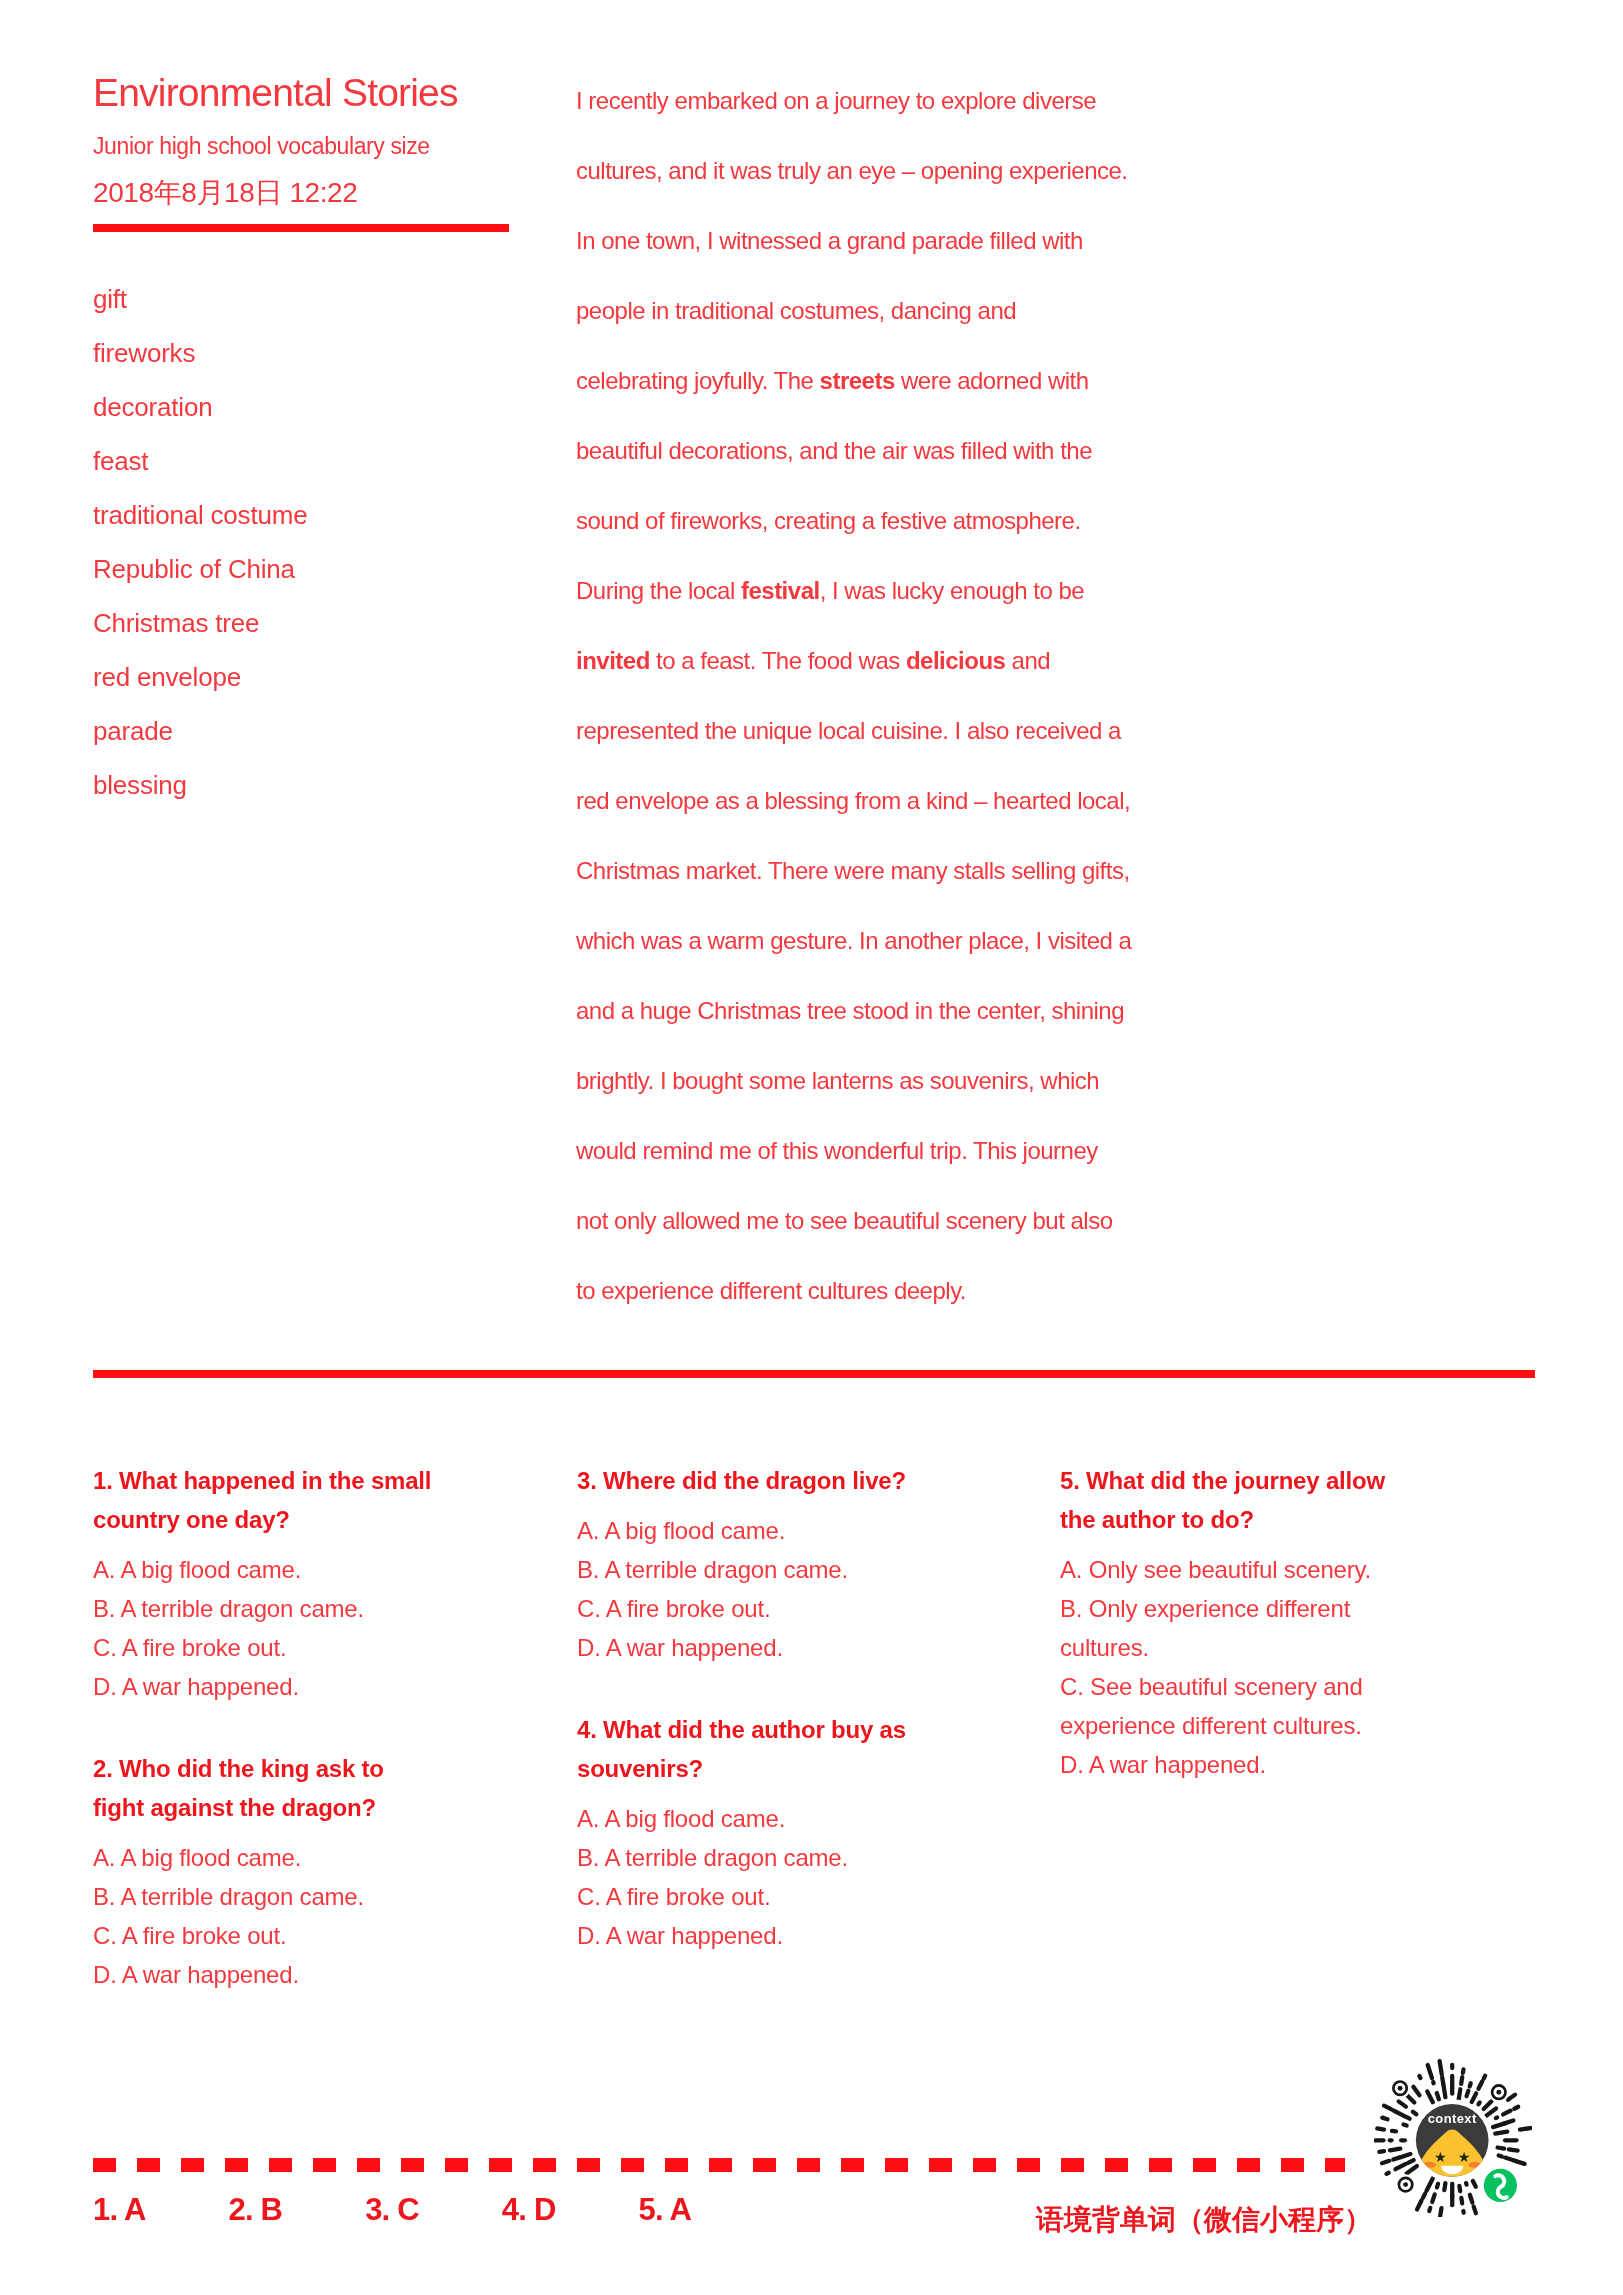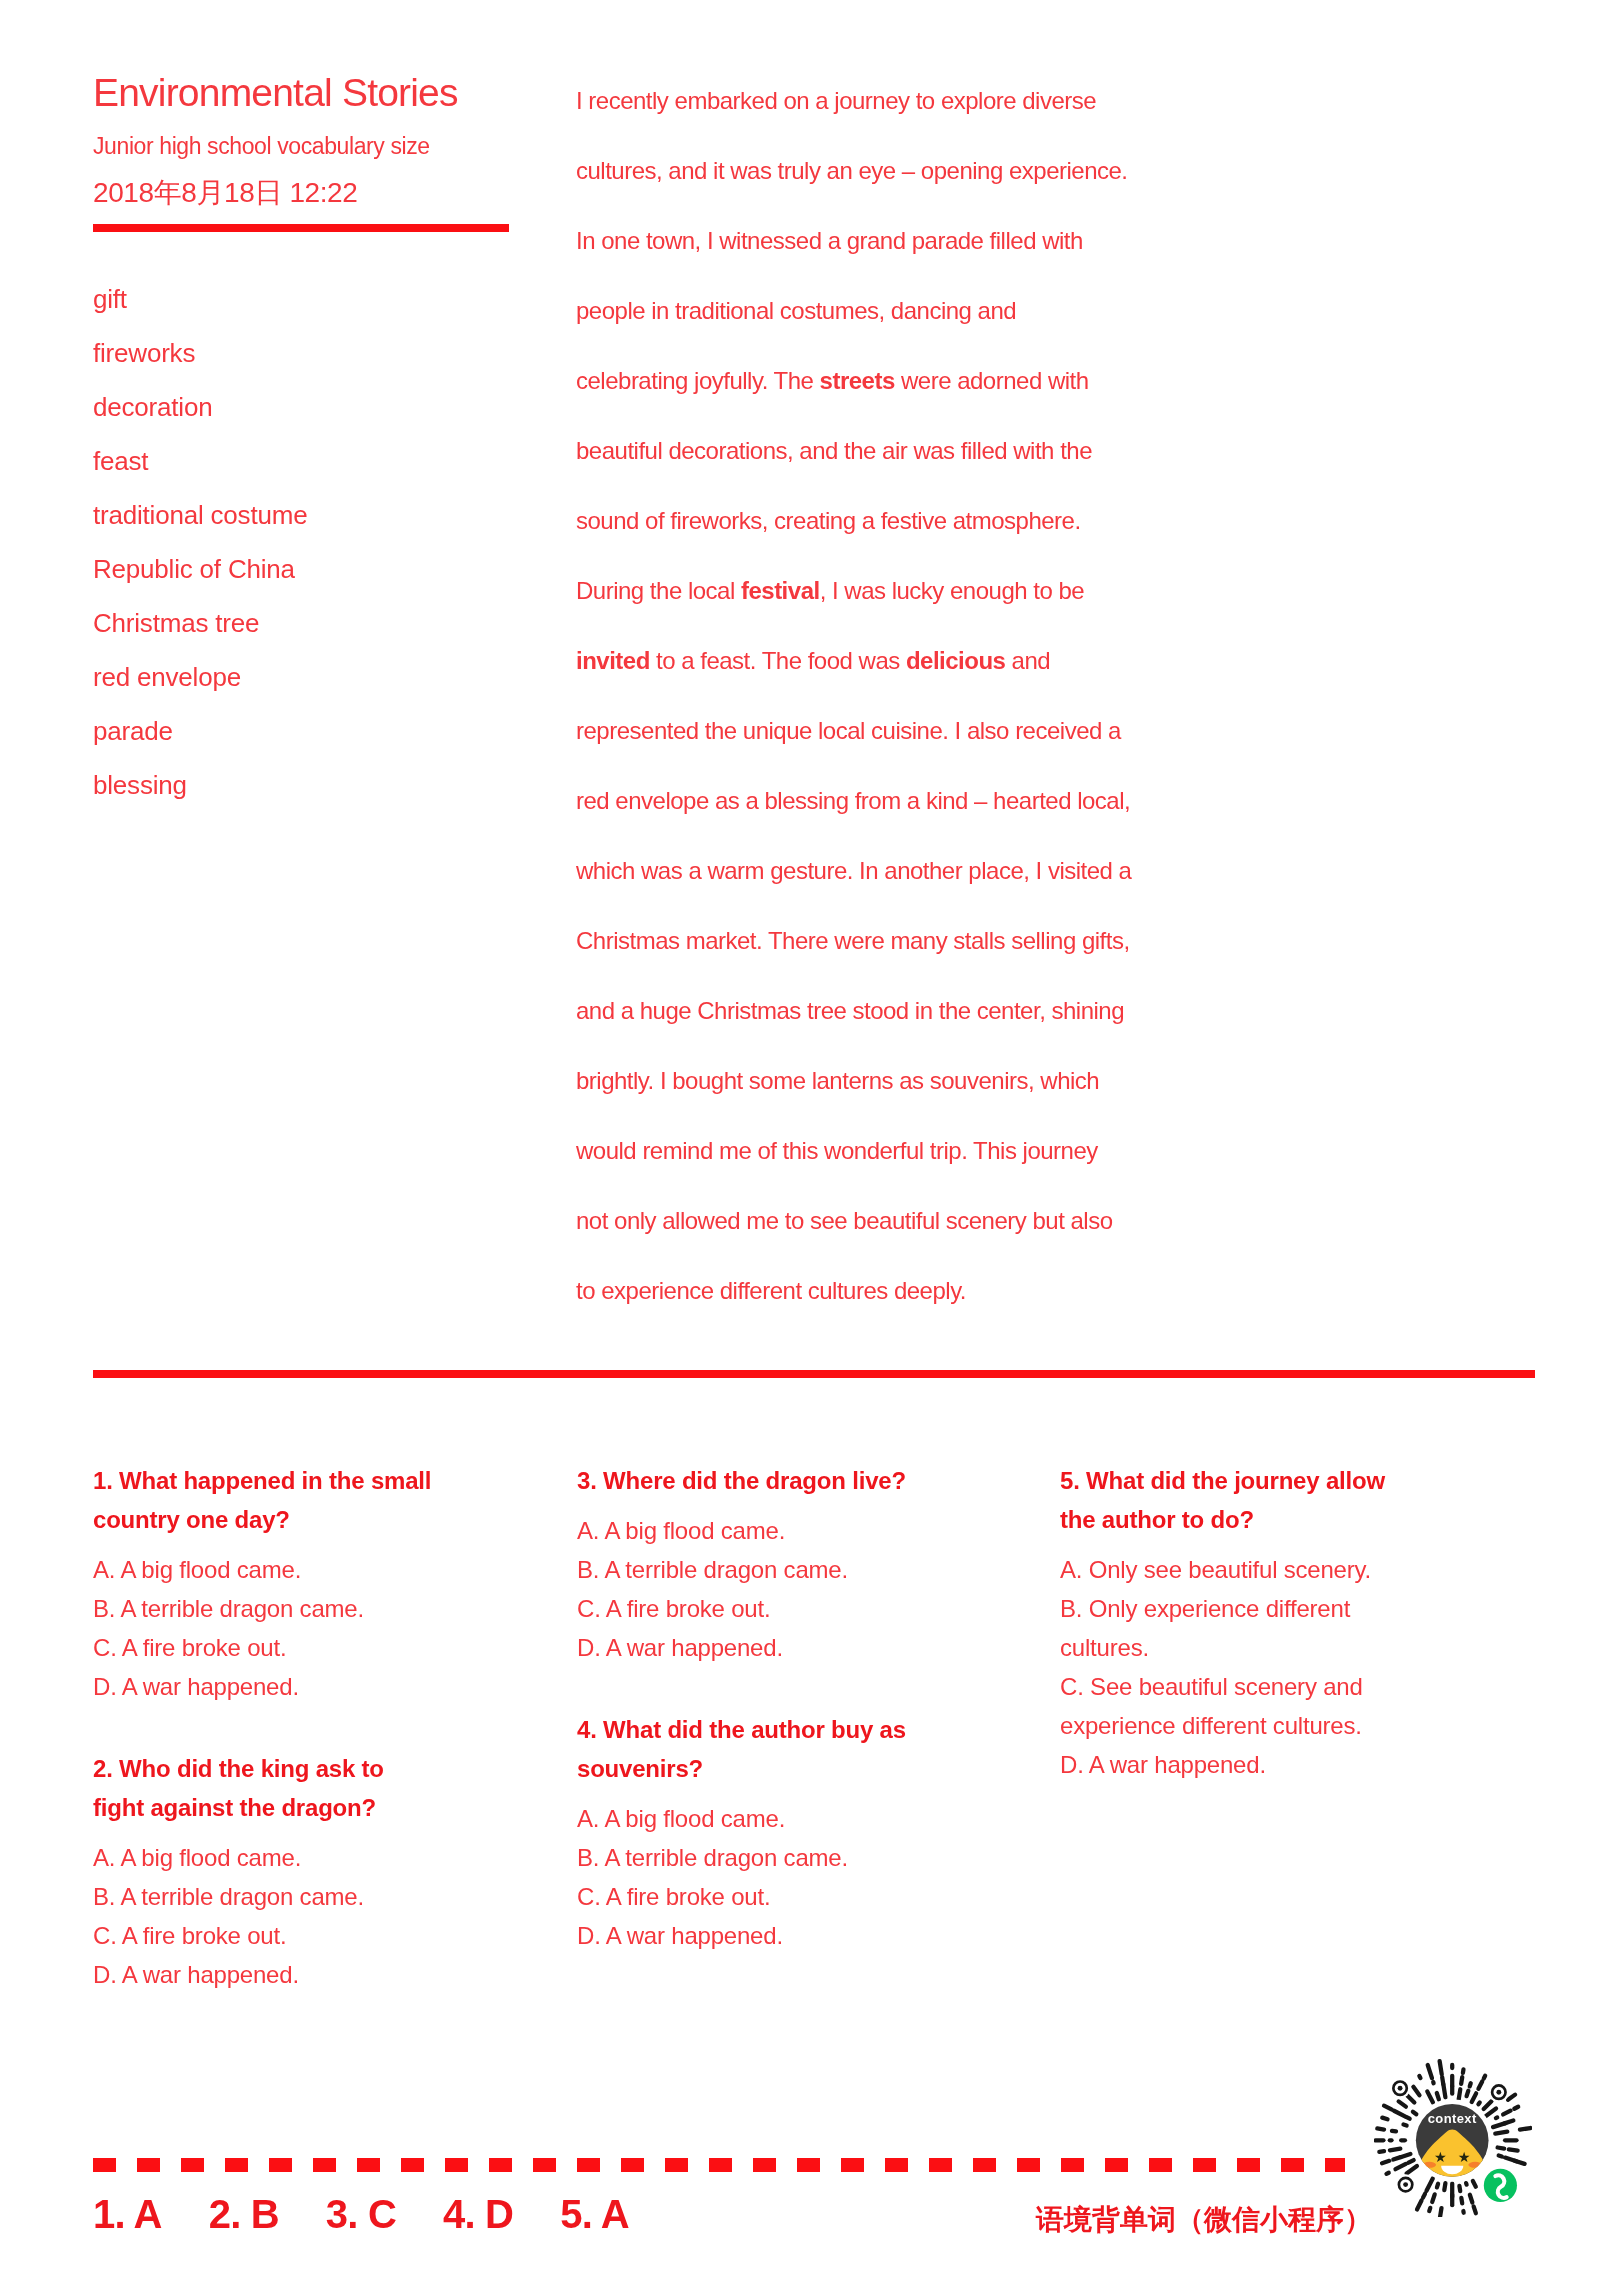--- a/index.html
+++ b/index.html
@@ -60,22 +60,22 @@
     letter-spacing:-0.2px;
   }
 
   
   .dashes{
     position:absolute;left:93px;top:2158px;width:1252px;height:14px;
     background:repeating-linear-gradient(90deg,
       var(--line-red) 0 23px, transparent 23px 44px);
   }
   .answers{
-    position:absolute;left:93px;top:2192px;display:flex;gap:47px;
-    font-size:40px;font-weight:700;letter-spacing:-0.8px;
+    position:absolute;left:93px;top:2192px;display:flex;gap:83px;
+    font-size:31px;font-weight:700;letter-spacing:-0.8px;
     color:var(--strong-red);
   }
   .caption{
     position:absolute;right:251px;top:2201px;
     font-size:28px;font-weight:700;color:var(--strong-red);
     white-space:nowrap;
     margin-left:45px;
   }
   .qr{position:absolute;left:1374px;top:2059px;width:158px;height:158px;}
 </style>
@@ -110,22 +110,22 @@
       <div class="p-line"><span>cultures, and it was truly an eye – opening experience.</span></div>
       <div class="p-line"><span>In one town, I witnessed a grand parade filled with</span></div>
       <div class="p-line"><span>people in traditional costumes, dancing and</span></div>
       <div class="p-line"><span>celebrating joyfully. The </span><span class="b">streets</span><span> were adorned with</span></div>
       <div class="p-line"><span>beautiful decorations, and the air was filled with the</span></div>
       <div class="p-line"><span>sound of fireworks, creating a festive atmosphere.</span></div>
       <div class="p-line"><span>During the local </span><span class="b">festival</span><span>, I was lucky enough to be</span></div>
       <div class="p-line"><span class="b">invited</span><span> to a feast. The food was </span><span class="b">delicious</span><span> and</span></div>
       <div class="p-line"><span>represented the unique local cuisine. I also received a</span></div>
       <div class="p-line"><span>red envelope as a blessing from a kind – hearted local,</span></div>
+      <div class="p-line"><span>Christmas market. There were many stalls selling gifts,</span></div>
       <div class="p-line"><span>which was a warm gesture. In another place, I visited a</span></div>
-      <div class="p-line"><span>Christmas market. There were many stalls selling gifts,</span></div>
       <div class="p-line"><span>and a huge Christmas tree stood in the center, shining</span></div>
       <div class="p-line"><span>brightly. I bought some lanterns as souvenirs, which</span></div>
       <div class="p-line"><span>would remind me of this wonderful trip. This journey</span></div>
       <div class="p-line"><span>not only allowed me to see beautiful scenery but also</span></div>
       <div class="p-line"><span>to experience different cultures deeply.</span></div>
     </div>
 
   <div class="rule rule-full"></div>
 
   <div class="q-col" style="left:93px">

